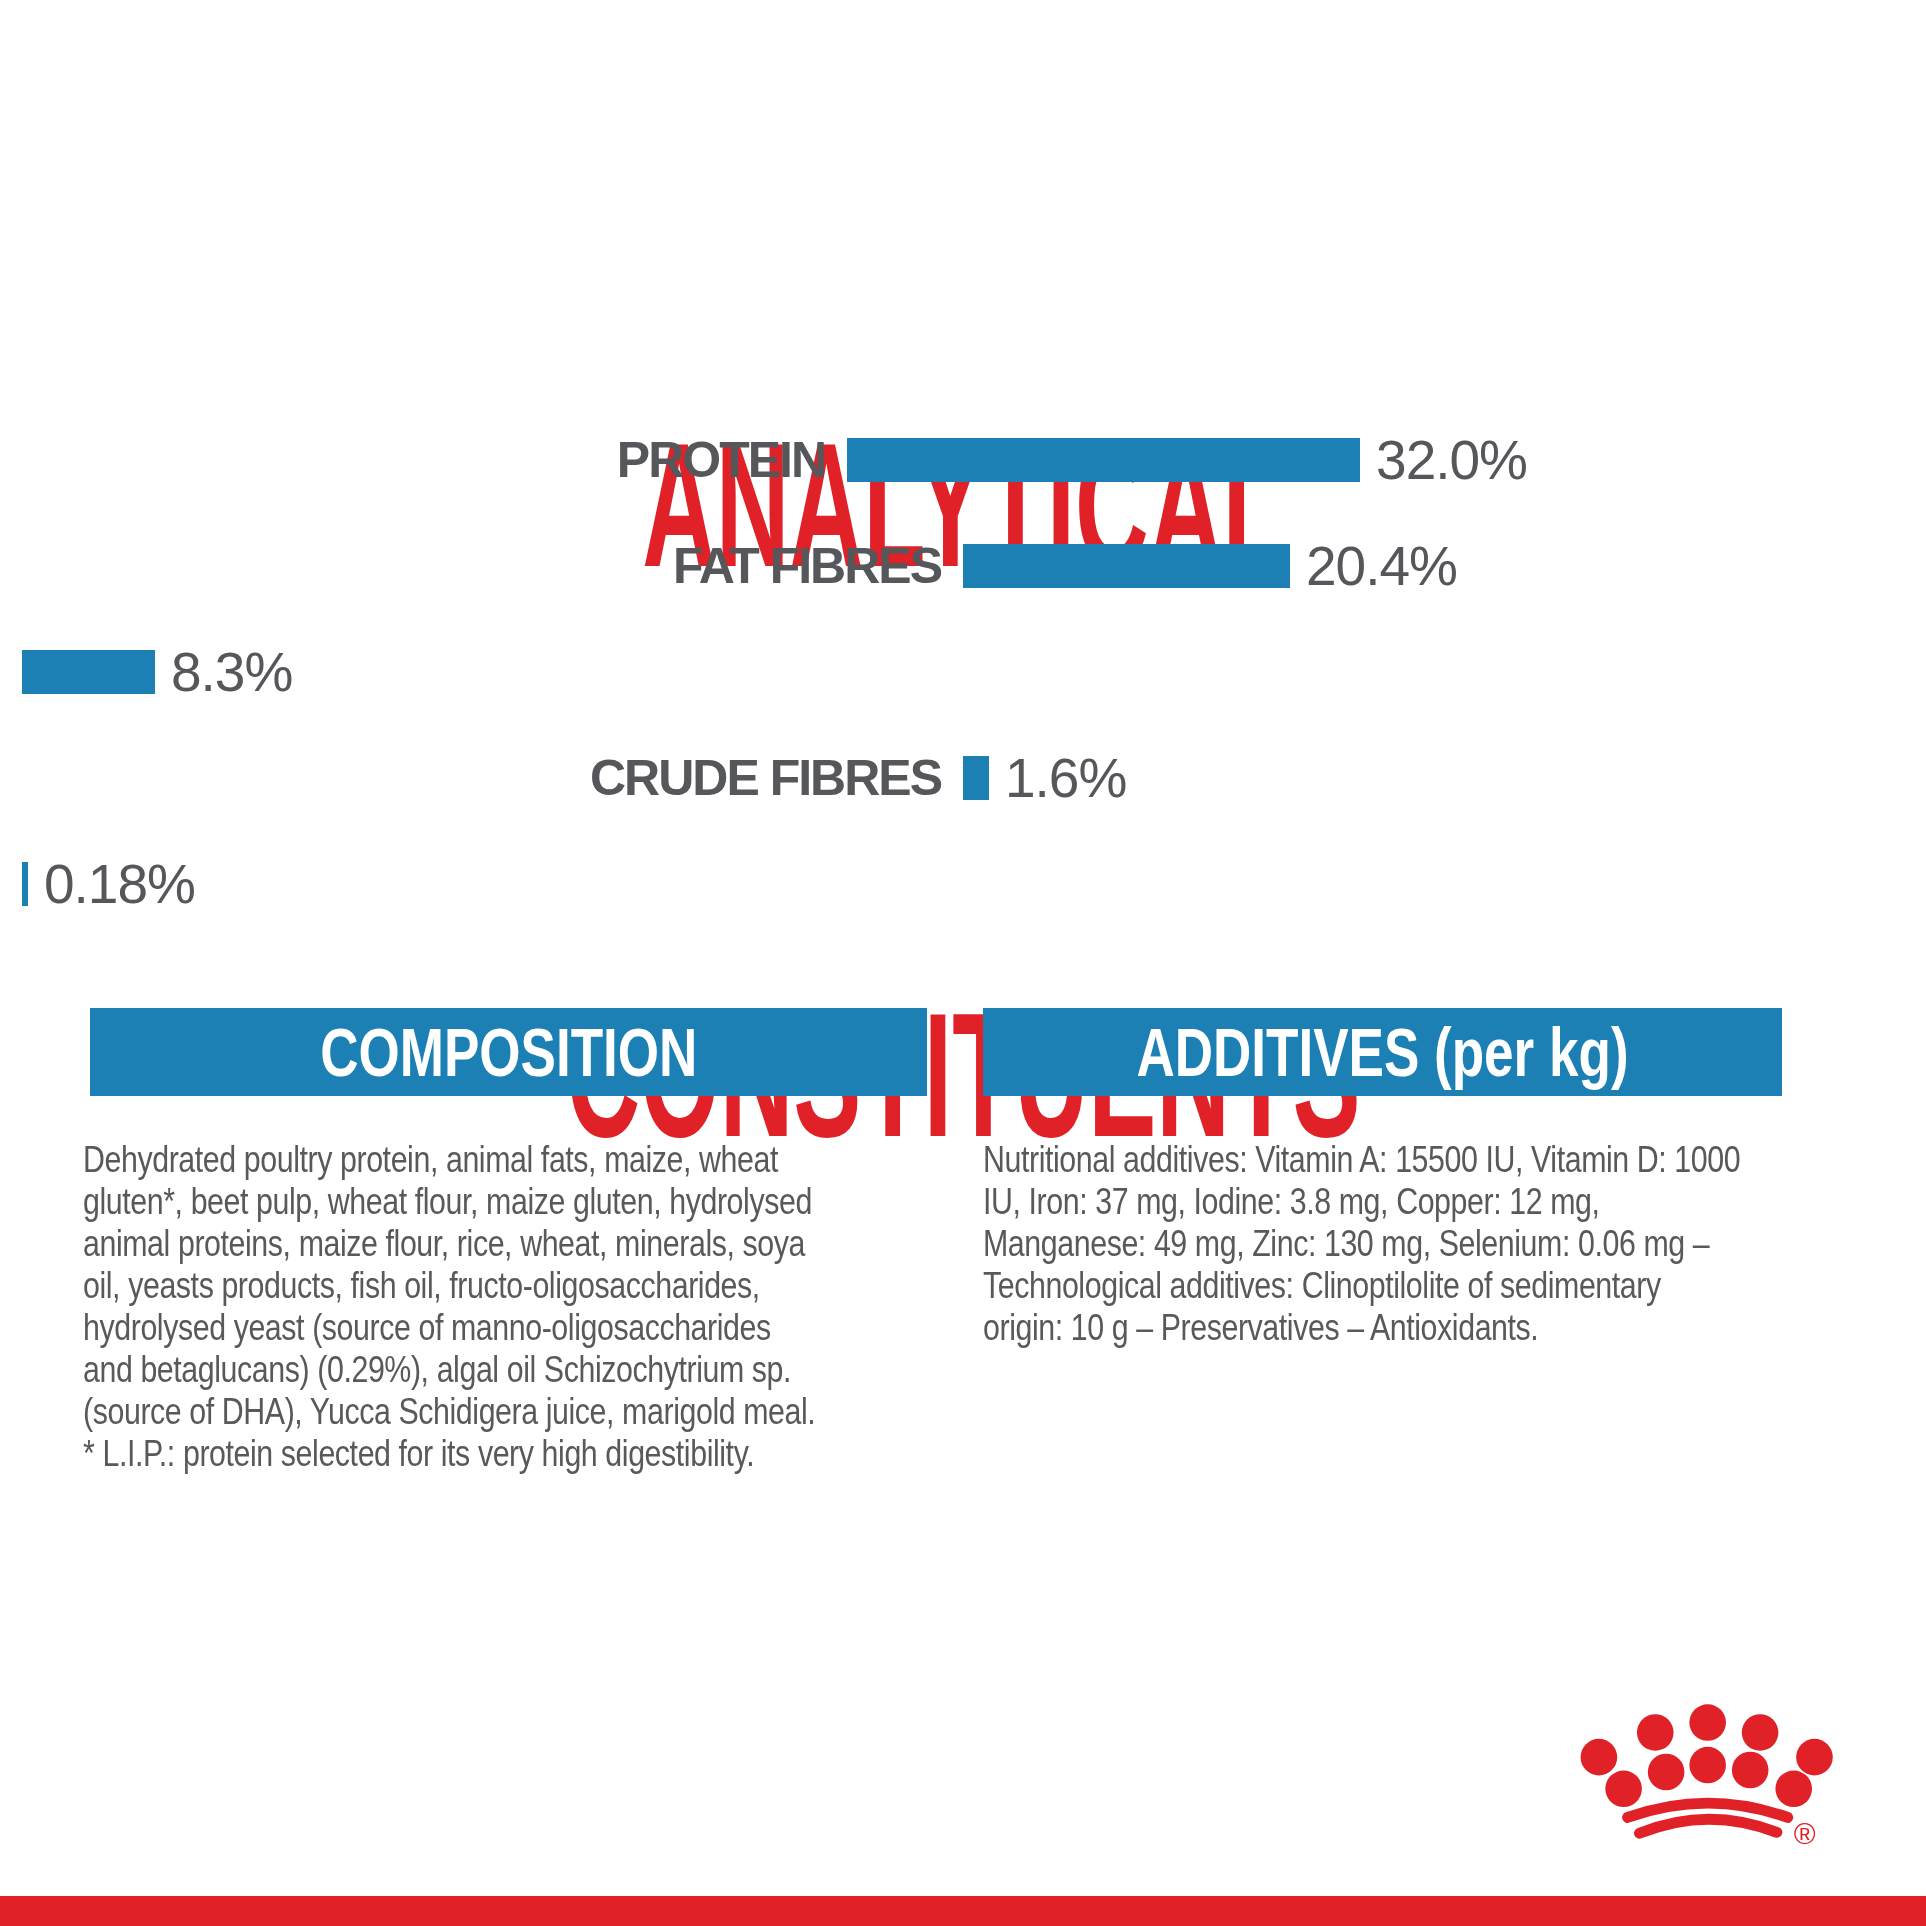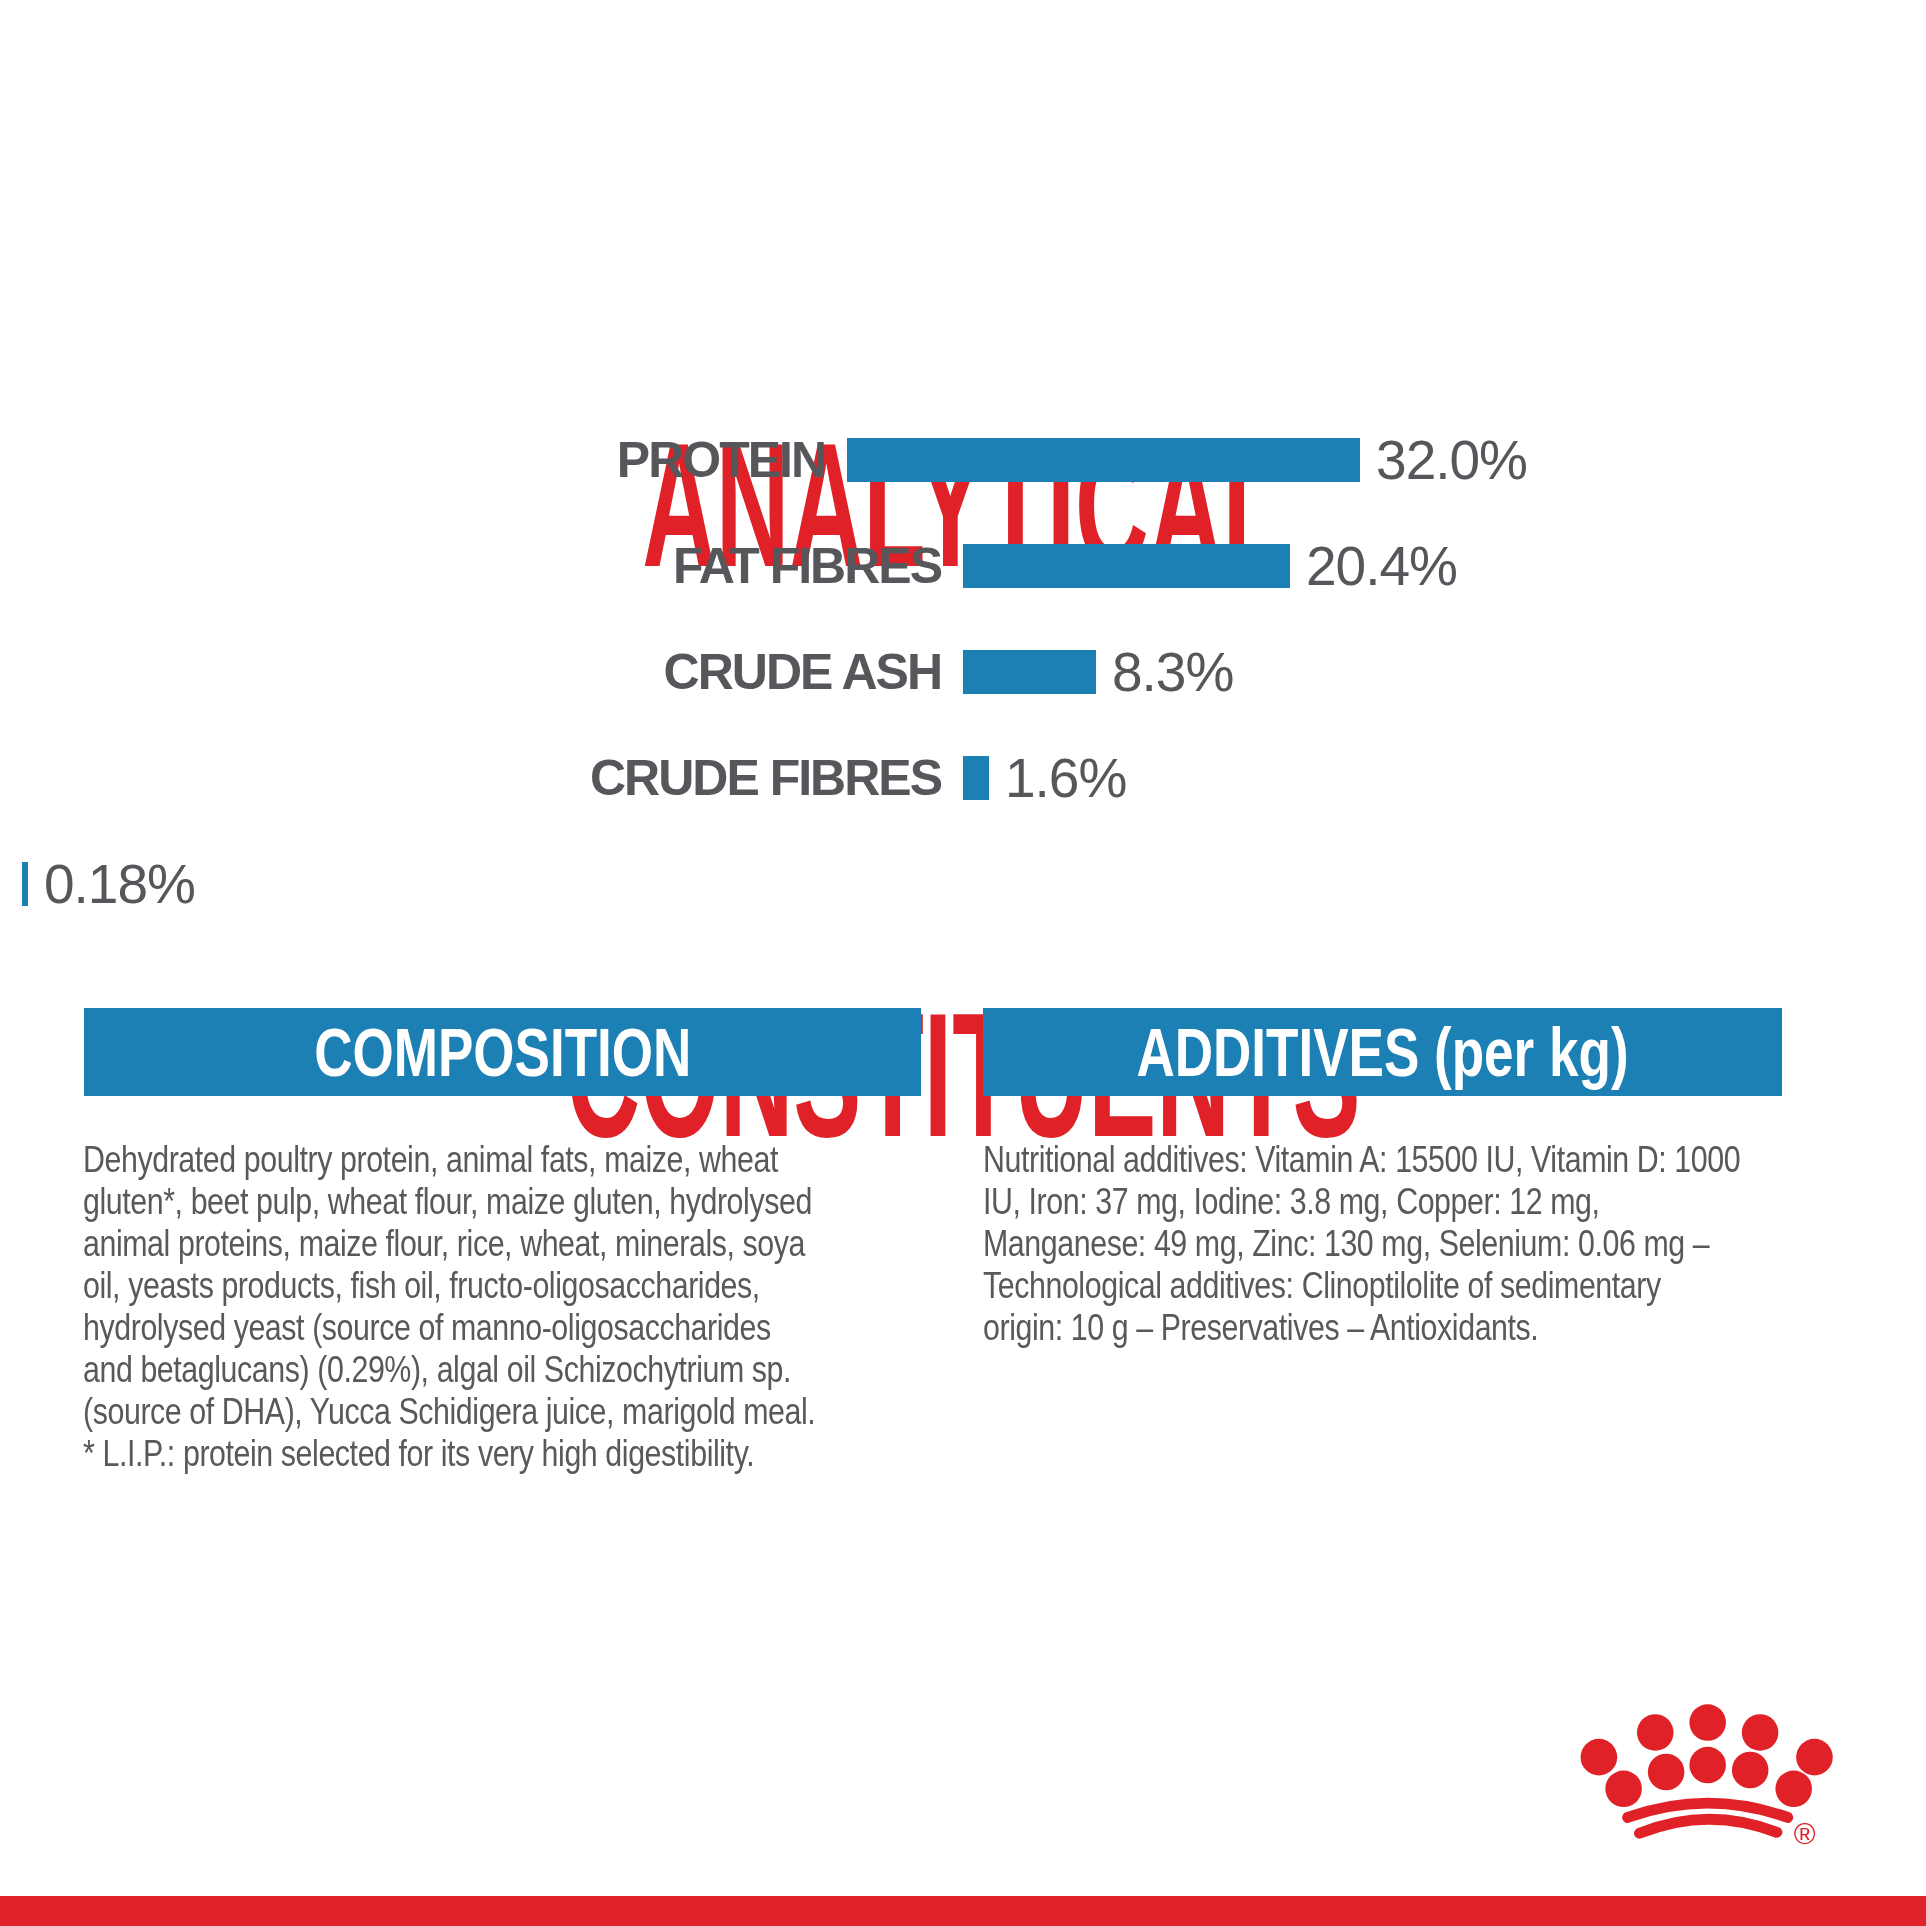--- a/index.html
+++ b/index.html
@@ -30,21 +30,21 @@
   }
   .cbar{height:44px;background:var(--blue);margin-left:22px;flex:0 0 auto}
   .cval{
     margin-left:16px;font-weight:normal;font-size:55px;letter-spacing:-1px;
     color:var(--grey);white-space:pre;
   }
   .band{
     position:absolute;top:1008px;height:88px;background:var(--blue);
     display:flex;align-items:center;justify-content:center;color:#fff;
   }
-  .band-comp{left:84px;width:837px}
+  .band-comp{left:90px;width:837px}
   .band-add{left:983px;width:799px}
   .band .band-text{
     font-weight:bold;font-size:68px;white-space:pre;
     transform:scaleX(0.78);transform-origin:50% 50%;
   }
   .para{
     position:absolute;top:1139px;
     font-size:37px;line-height:42px;letter-spacing:-0.5px;
     color:var(--text-grey);white-space:pre;
     transform:scaleX(0.82);transform-origin:0 0;
@@ -67,21 +67,20 @@
       <div class="clabel">PROTEIN</div>
       <div class="cbar" style="width: 513px; background: rgb(28, 128, 180);"></div>
       <div class="cval">32.0%</div>
     </div>
     <div class="crow">
       <div class="clabel">FAT FIBRES</div>
       <div class="cbar" style="width: 327px; background: rgb(28, 128, 180);"></div>
       <div class="cval">20.4%</div>
     </div>
     <div class="crow">
-      <div class="clabel">CRUDE ASH</div>
       <div class="cbar" style="width: 133px; background: rgb(28, 128, 180);"></div>
       <div class="cval">8.3%</div>
     </div>
     <div class="crow">
       <div class="clabel">CRUDE FIBRES</div>
       <div class="cbar" style="width: 26px; background: rgb(28, 128, 180);"></div>
       <div class="cval">1.6%</div>
     </div>
     <div class="crow">
       <div class="cbar" style="width: 6px; background: rgb(28, 128, 180);"></div>

